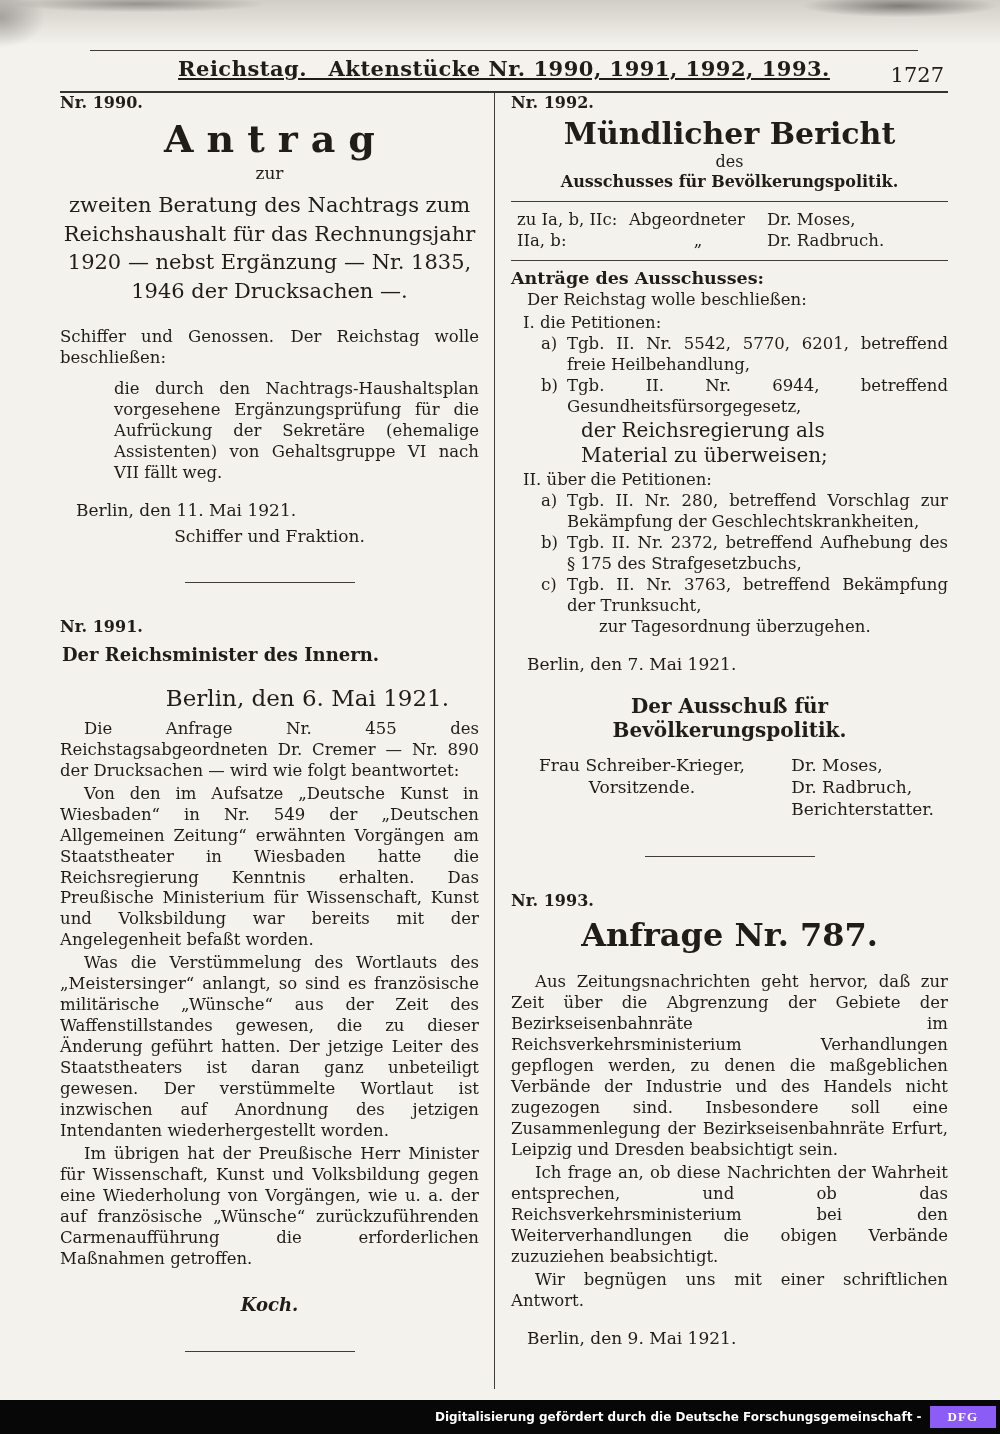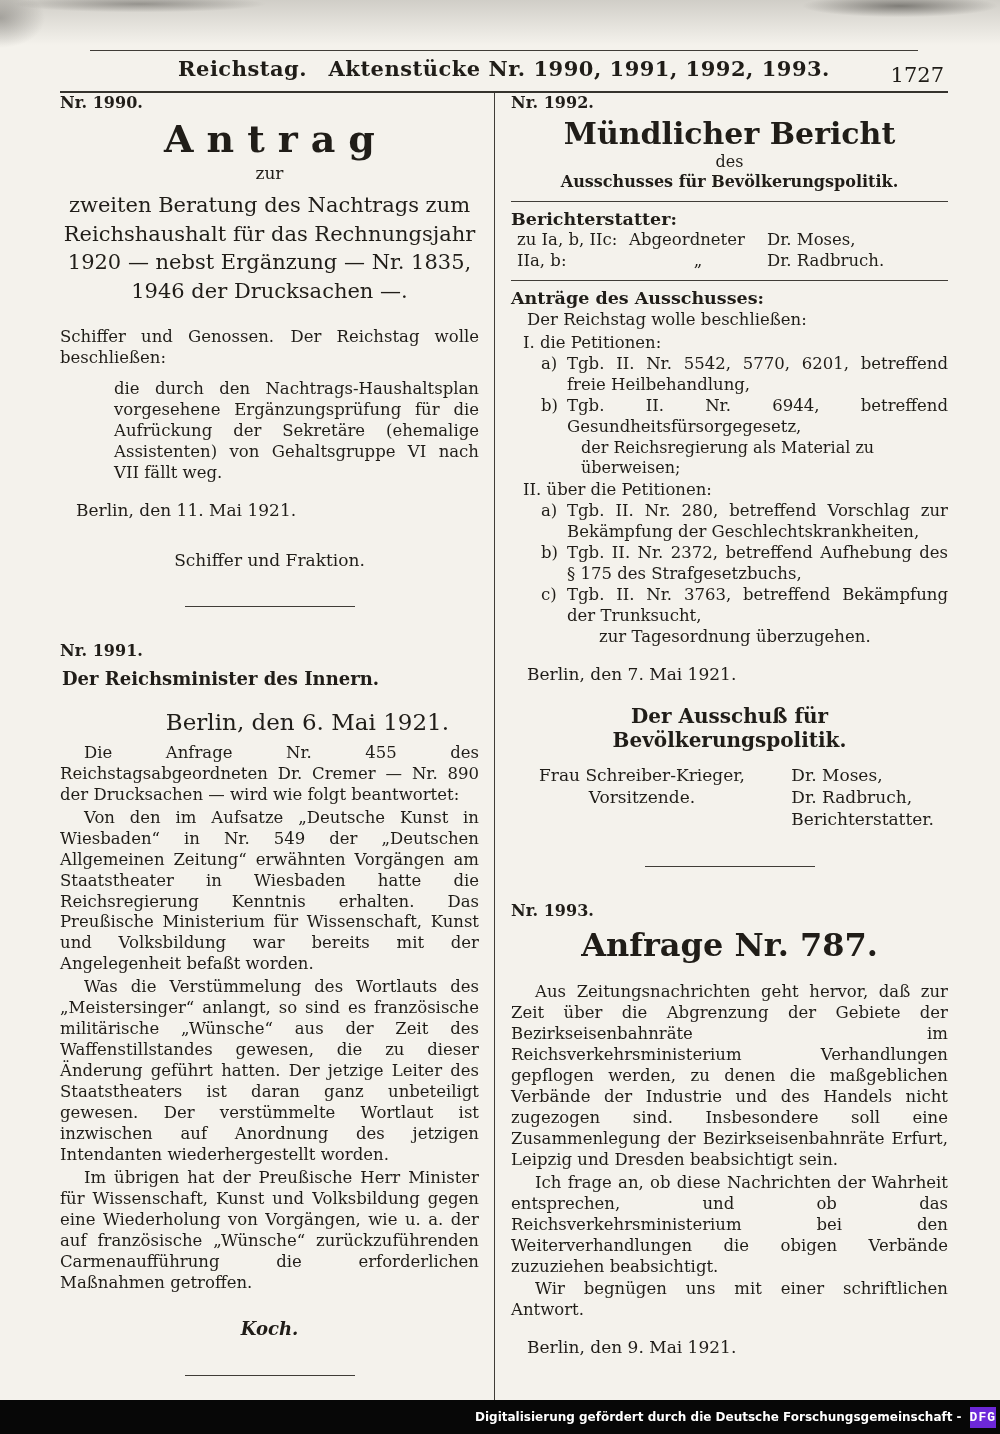--- a/index.html
+++ b/index.html
@@ -22,21 +22,21 @@
       radial-gradient(ellipse 180px 12px at 14% 4px, rgba(55,53,49,.40), transparent 70%),
       radial-gradient(ellipse 60px 40px at 0% 30%, rgba(55,53,49,.35), transparent 75%),
       linear-gradient(180deg, rgba(150,147,140,.38), rgba(150,147,140,0) 75%);
     pointer-events:none;
   }
   .page-header { margin:50px 52px 0 60px; position:relative; }
   .header-rule-top { border-top:1.5px solid #403d37; margin:0 30px 5px 30px; }
   .header-row { position:relative; height:30px; }
   .journal-title {
     display:block; text-align:center;
-    font-weight:bold; font-size:21px; letter-spacing:.5px;
+    font-weight:bold; font-size:21px; letter-spacing:.5px;text-decoration:underline;
   }
   .page-number { position:absolute; right:4px; top:7px; font-size:21px; }
   .header-rule-bottom { border-top:2px solid #35332d; margin-top:5px; }
 
   .columns { display:flex; margin:0 52px 0 60px; min-height:1296px; }
   .col-left  { width:434px; padding-right:15px; box-sizing:border-box; }
   .col-right { flex:1; padding-left:16px; box-sizing:border-box; border-left:1.3px solid #403d37; }
 
   .doc-number { text-align:left; font-weight:bold; font-size:16px; margin:0 0 4px; }
   .b { font-weight:normal; }
@@ -46,21 +46,21 @@
   
   .title-antrag {
     text-align:center; font-size:38px; font-weight:bold;
     letter-spacing:13px; text-indent:13px; margin:4px 0 2px;
   }
   .zur { text-align:center; font-size:17px; margin:0 0 8px; }
   .subtitle-1990 { text-align:center; font-size:21px; line-height:1.36; margin:0 0 22px; }
   .proposer-para { margin-top:16px; }
   .motion-block { margin:10px 0 0 54px; font-size:16.5px; line-height:1.27; text-align:justify; }
   .dateline-left { margin:16px 0 0 16px; font-size:17px; }
-  .sig-center { text-align:center; margin-top:30px; font-size:17px; }
+  .sig-center { text-align:center; margin-top:6px; font-size:17px; }
   .divider-short { width:170px; border-top:1.3px solid #403d37; margin:36px auto 34px; }
 
   
   .sender { font-weight:bold; font-size:18px; margin:8px 0 0 2px; }
   .dateline-right { width:fit-content; margin:20px 30px 8px auto; font-size:23px; }
   .sig-koch { text-align:center; font-weight:bold; font-size:18px; margin-top:24px;font-style:italic; }
 
   
   .title-bericht { text-align:center; font-size:30px; font-weight:bold; margin:2px 0 0; }
   .des { text-align:center; font-size:16px; margin:1px 0; }
@@ -70,44 +70,44 @@
   .rapp-row { display:flex; font-size:16.5px; line-height:1.3; margin-left:6px; }
   .rapp-c1 { width:112px; }
   .rapp-c2 { width:138px; }
   .rapp-c3 { flex:1; }
   .rapp-row .ditto { text-align:center; }
   .pet-intro { margin-left:16px; }
   .sec-heading { margin-left:12px; }
   .pet-item { display:flex; margin-left:30px; font-size:16.5px; line-height:1.27; }
   .pet-label { width:26px; flex:none; }
   .pet-text { flex:1; text-align:justify; }
-  .pet-close { margin-left:70px; max-width:300px; font-size:16px; line-height:1.27; }
+  .pet-close { margin-left:70px; max-width:300px; font-size:20px; line-height:1.27; }
   .pet-close2 { margin-left:88px; font-size:16.5px; line-height:1.27; }
   .committee-line { text-align:center; font-weight:bold; font-size:20px; margin-top:20px; }
   .sig-row { display:flex; justify-content:space-between; margin:12px 14px 0 28px; font-size:17px; line-height:1.3; }
   .sig-left { text-align:center; }
   .sig-right { text-align:left; }
 
   
   .title-anfrage { text-align:center; font-size:32px; font-weight:bold; margin:6px 0 18px; }
 
   
   .scan-footer {
     position:absolute; bottom:0; left:0; right:0; height:34px;
     background:#070707;
     display:flex; align-items:center; justify-content:flex-end;
   }
   .credit {
     color:#ffffff; font-family:"DejaVu Sans", sans-serif;
     font-size:12px; font-weight:bold;
   }
   .dfg-badge {
-    background:#6d28d9; color:#ffffff;
-    font-family:Liberation Mono, monospace; font-weight:bold; font-size:13px;
-    padding:3px 0; margin:0 4px 0 8px; letter-spacing:1px;
+    background:#8b5cf6; color:#ffffff;
+    font-family:Liberation Serif, serif; font-weight:bold; font-size:13px;
+    padding:3px 18px; margin:0 4px 0 8px; letter-spacing:1px;
   }
 </style>
 </head>
 <body>
 
 <div class="page">
 
   <header class="page-header">
     <div class="header-rule-top"></div>
     <div class="header-row">
@@ -151,21 +151,20 @@
 
     <section class="col-right">
 
       <article>
         <div class="doc-number">Nr. 1992.</div>
         <h2 class="title-bericht">Mündlicher Bericht</h2>
         <div class="des">des</div>
         <h3 class="title-ausschuss">Ausschusses für Bevölkerungspolitik.</h3>
 
         <div class="rule-thin"></div>
-        <div class="label-bold">Berichterstatter:</div>
         <div class="rapp-row">
           <span class="rapp-c1">zu Ia, b, IIc:</span>
           <span class="rapp-c2">Abgeordneter</span>
           <span class="rapp-c3 b">Dr. Moses,</span>
         </div>
         <div class="rapp-row">
           <span class="rapp-c1">IIa, b:</span>
           <span class="rapp-c2 ditto">„</span>
           <span class="rapp-c3 b">Dr. Radbruch.</span>
         </div>

